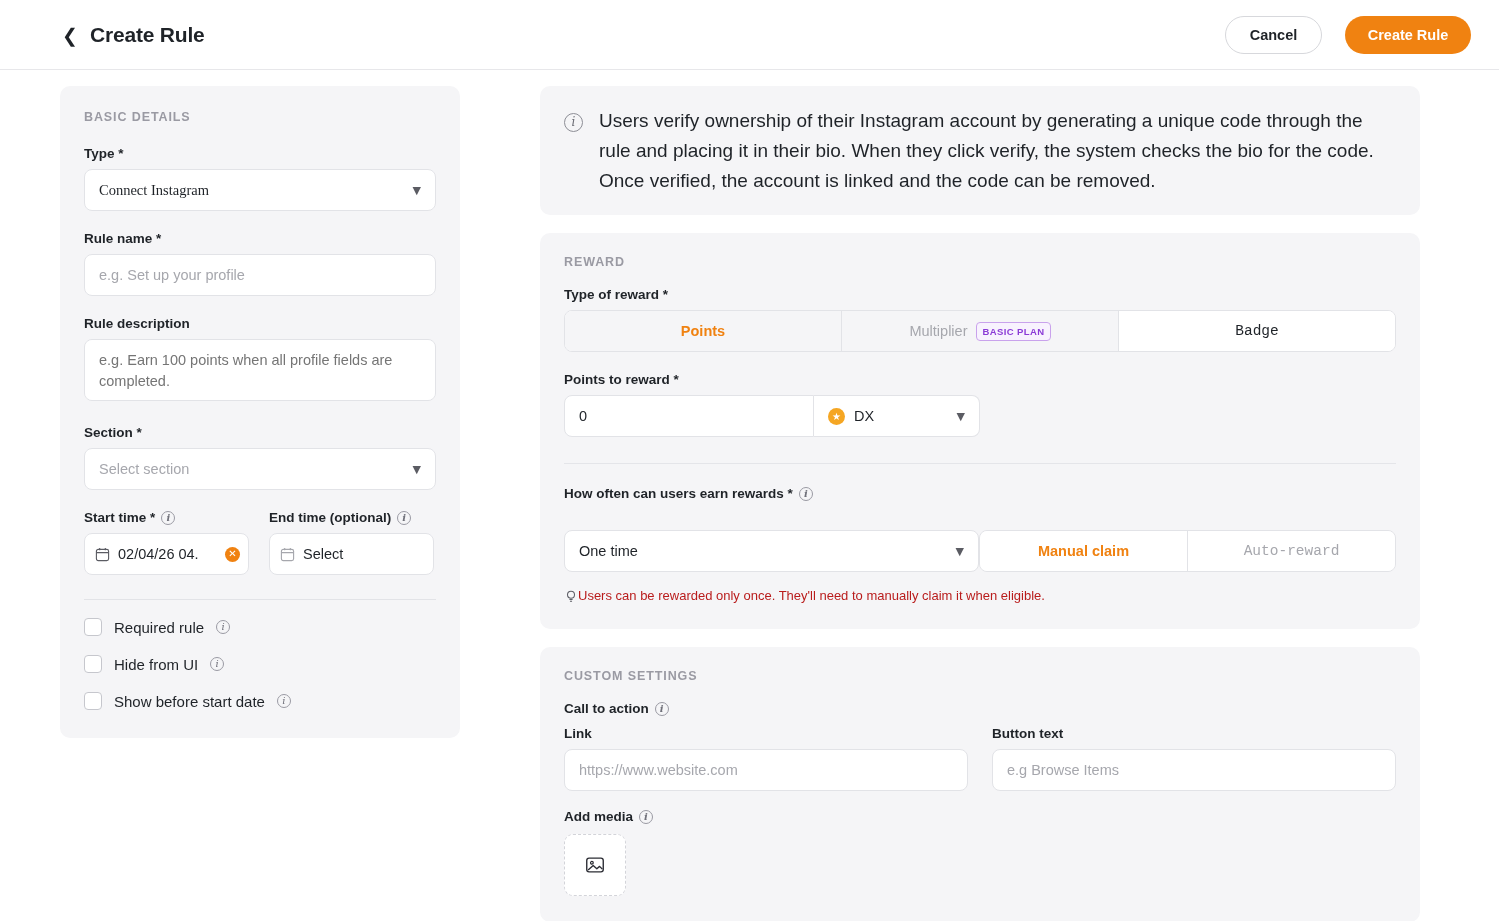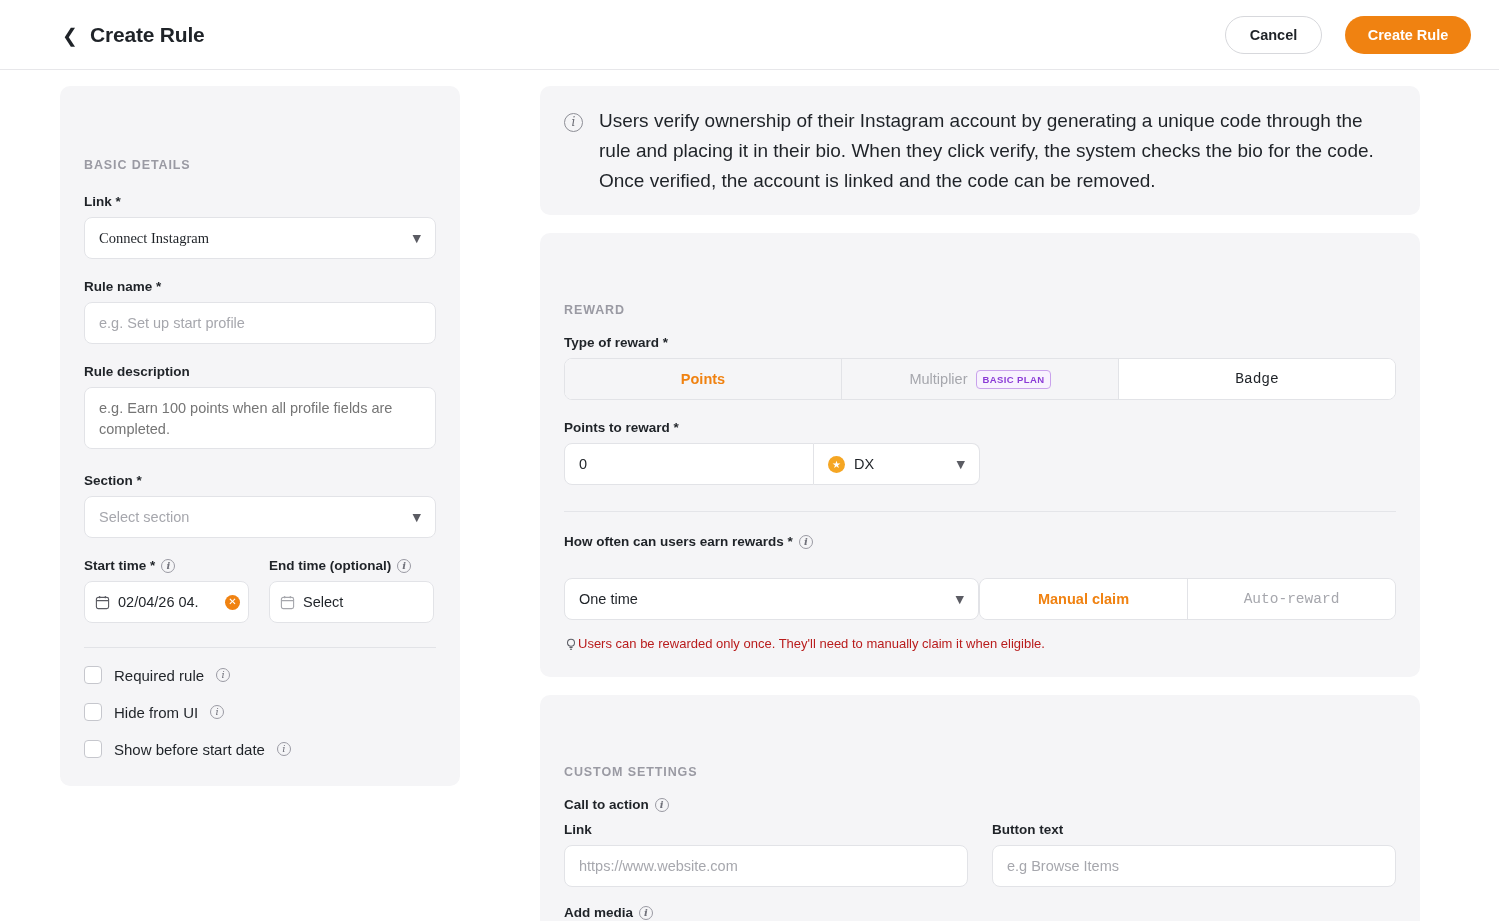--- a/index.html
+++ b/index.html
@@ -81,21 +81,20 @@
     background: #f5f5f7;
     border-radius: 10px;
     padding: 24px 24px 28px 24px;
   }
   .section-cap {
     font-size: 12.5px;
     letter-spacing: 0.9px;
     font-weight: bold;
     color: #9a9aa3;
     margin-bottom: 22px;
-    margin-top: 48px;
   }
   .field-label {
     font-size: 13.5px;
     font-weight: bold;
     color: #1f2328;
     margin-bottom: 8px;
     display: flex;
     align-items: center;
     gap: 6px;
   }
@@ -353,30 +352,30 @@
       <button class="btn btn-primary">Create Rule</button>
     </div>
   </div>
 
   <div class="body">
 
     <div class="left-col">
       <div class="card-left">
         <div class="section-cap">BASIC DETAILS</div>
 
-        <div class="field-label">Link *</div>
+        <div class="field-label">Type *</div>
         <div class="control">
           <span class="val">Connect Instagram</span>
           <span class="chev">▼</span>
         </div>
 
         <div class="gap"></div>
         <div class="field-label">Rule name *</div>
         <div class="control">
-          <span class="ph">e.g. Set up start profile</span>
+          <span class="ph">e.g. Set up your profile</span>
         </div>
 
         <div class="gap"></div>
         <div class="field-label">Rule description</div>
         <textarea class="control-ta" placeholder="e.g. Earn 100 points when all profile fields are completed." style=""></textarea>
 
         <div class="gap"></div>
         <div class="field-label">Section *</div>
         <div class="control">
           <span class="ph">Select section</span>

